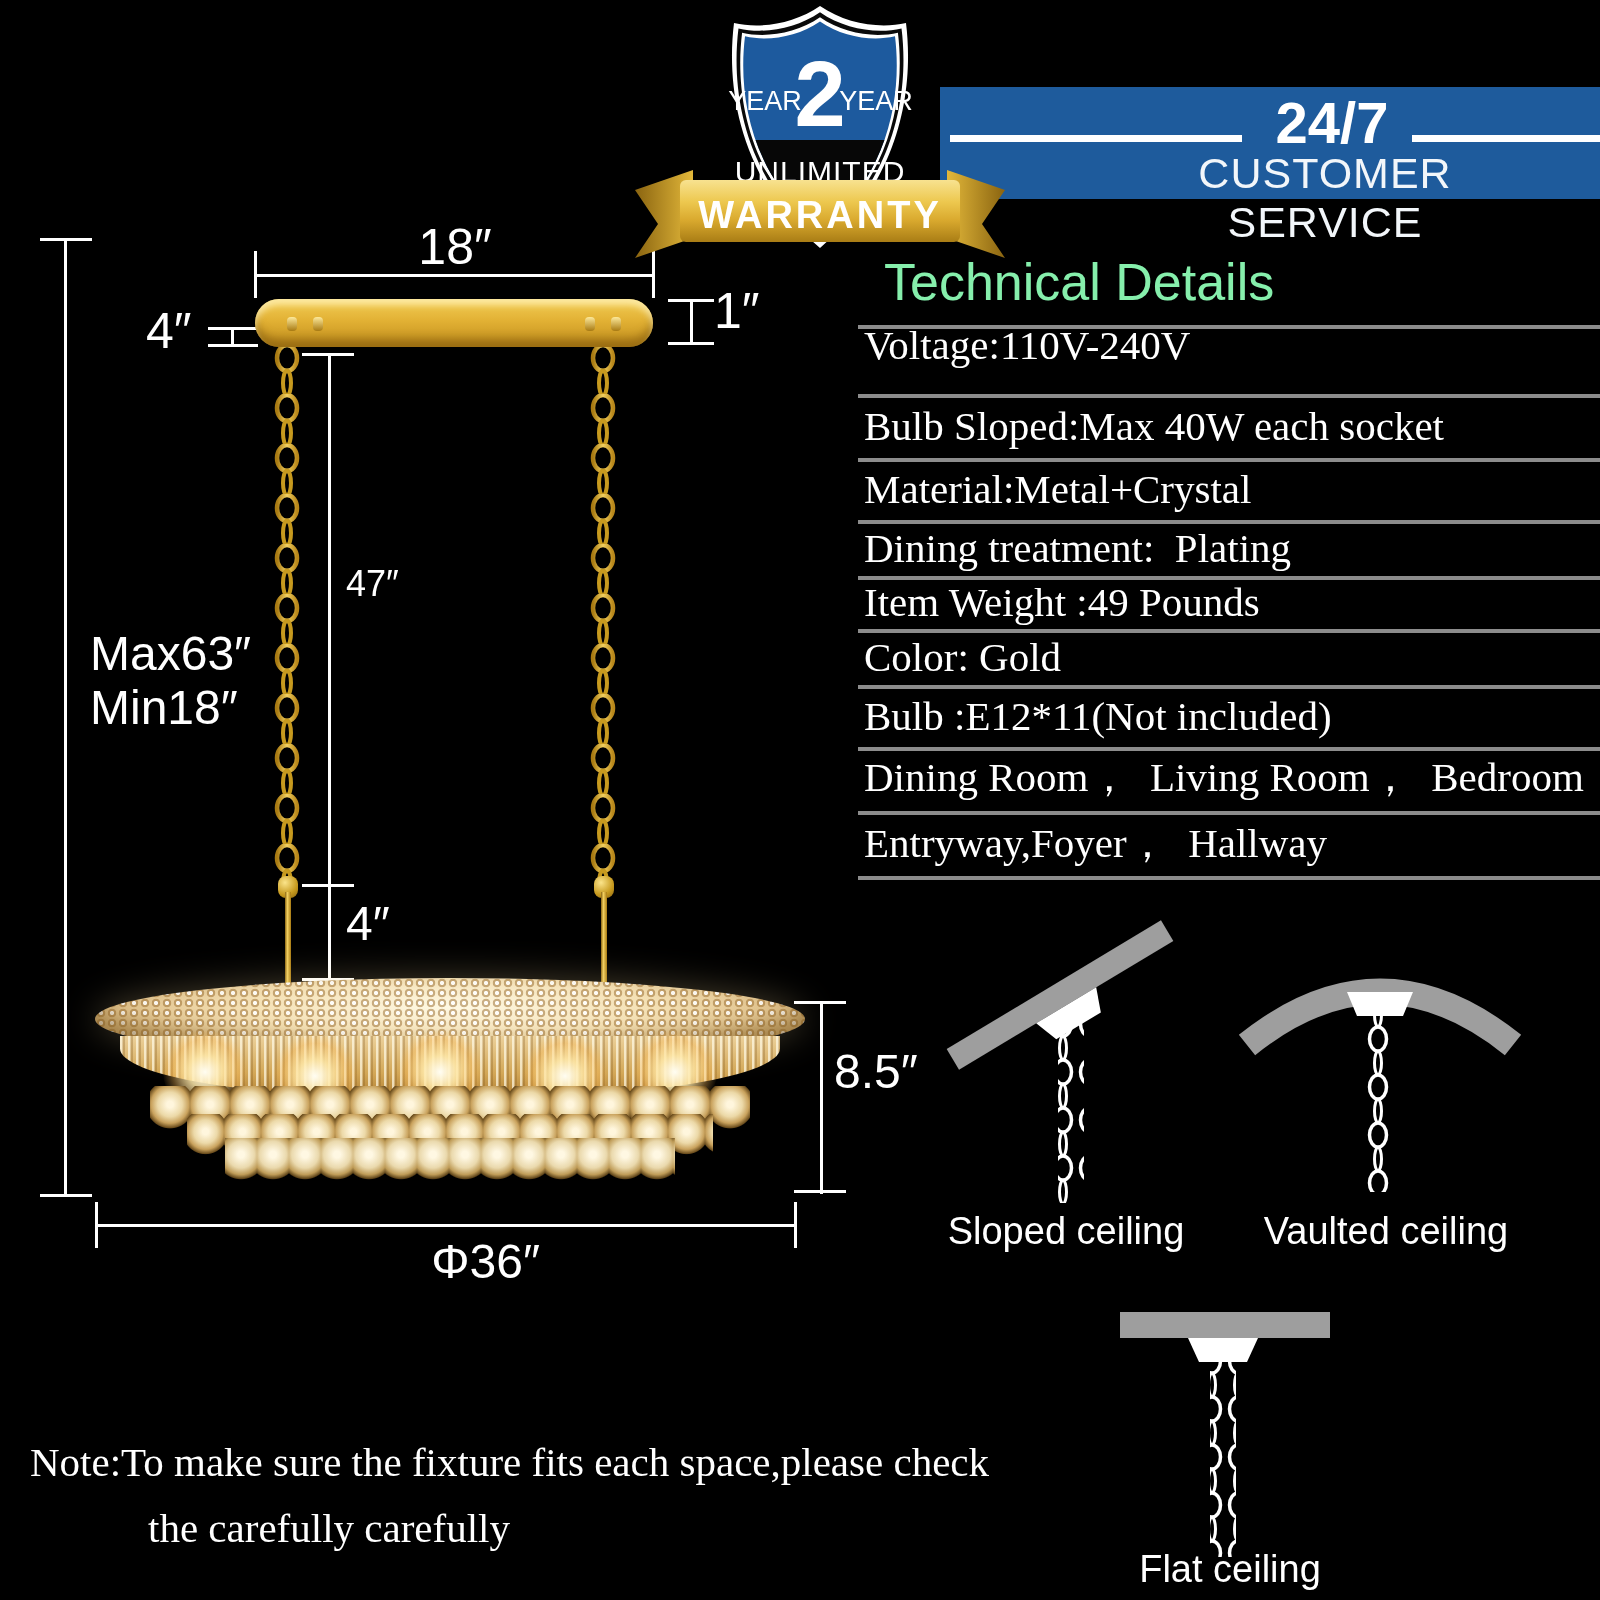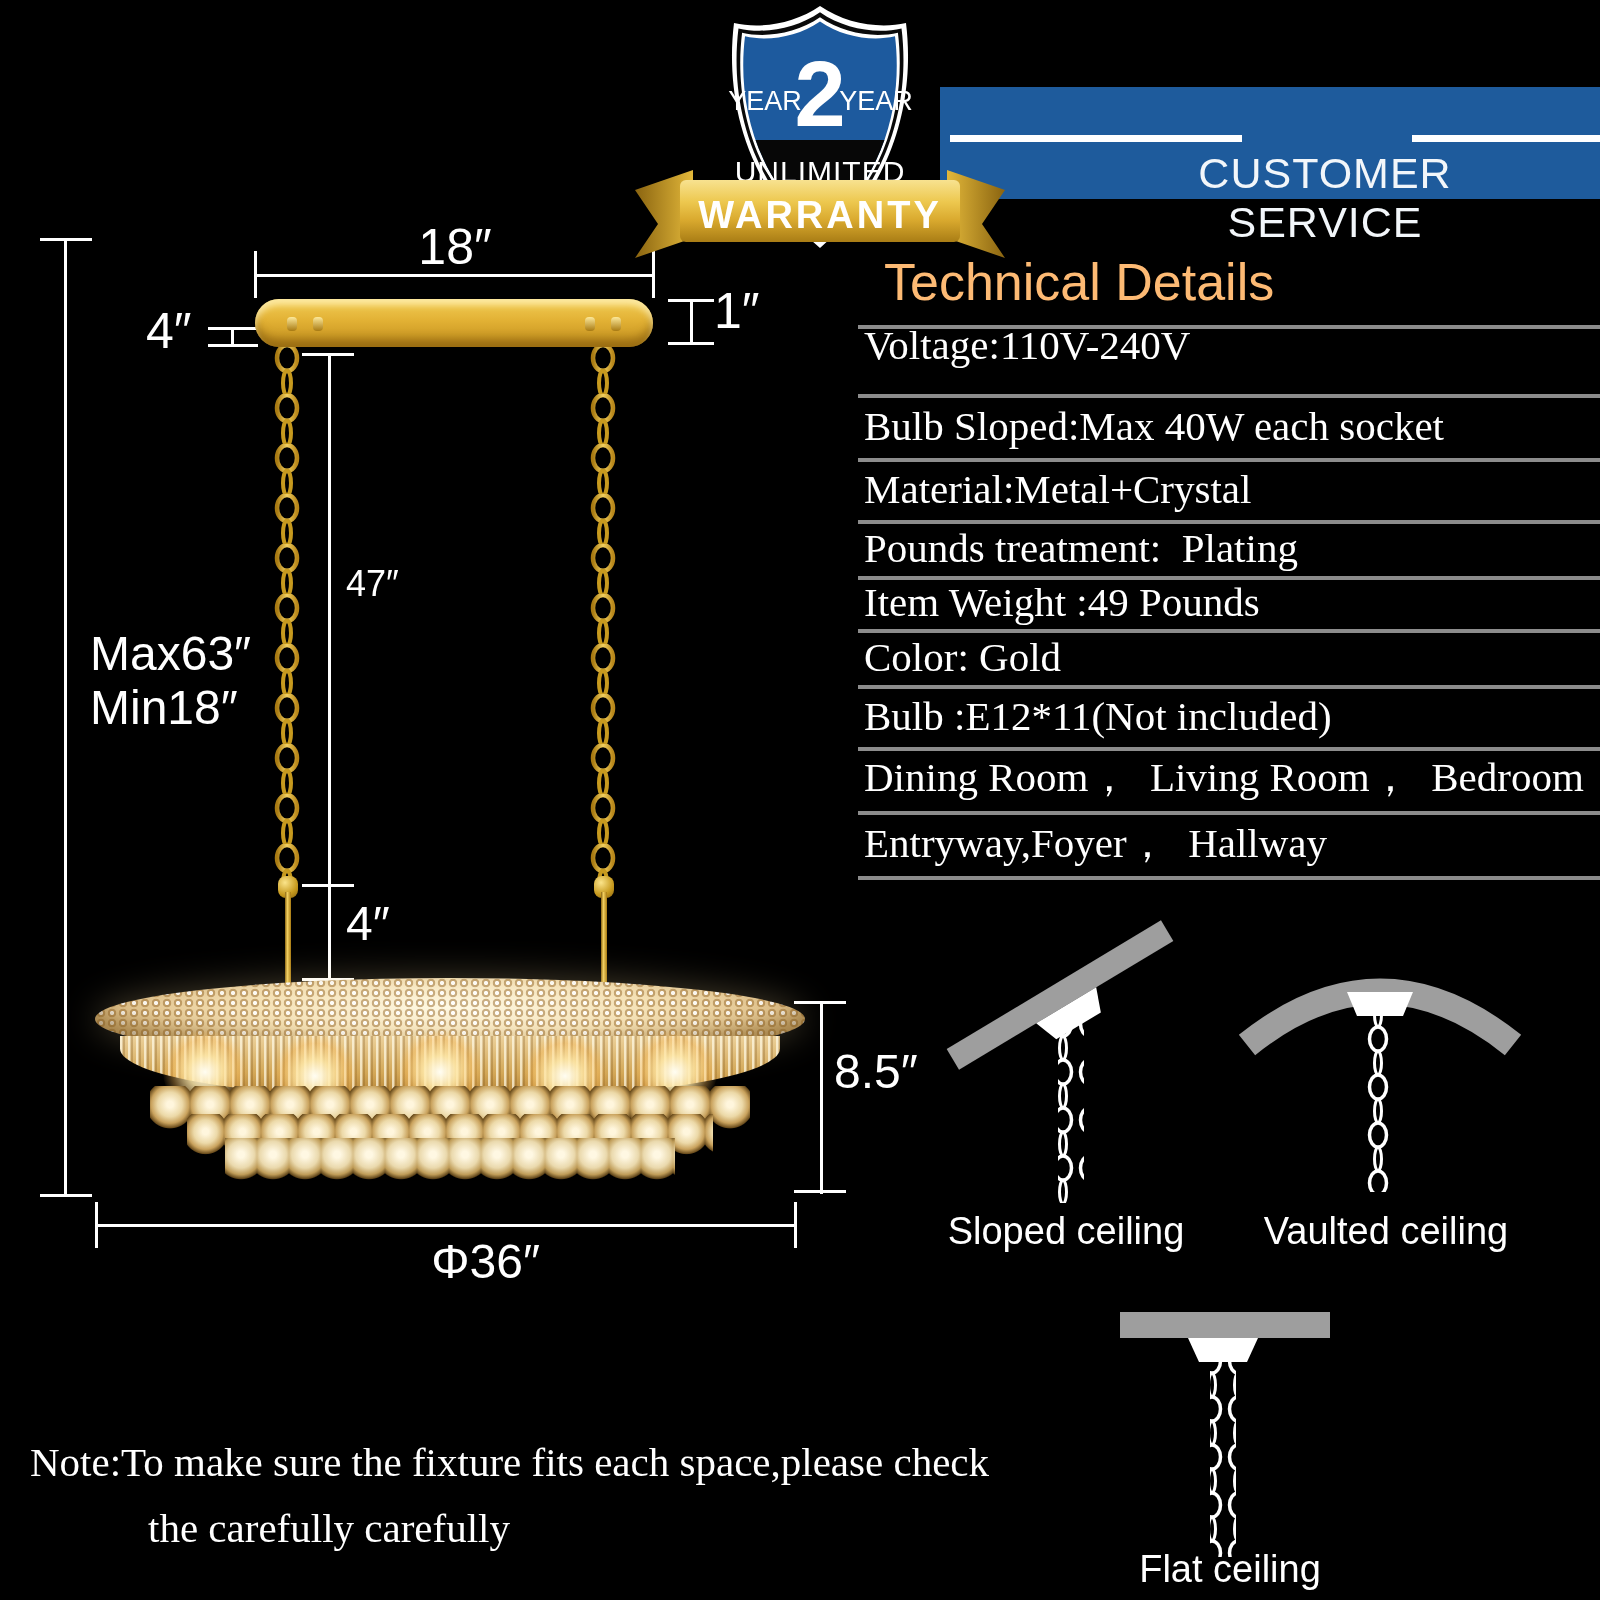--- a/index.html
+++ b/index.html
@@ -4,21 +4,21 @@
 <style>
   html,body{margin:0;padding:0;background:#000;}
   #canvas{position:relative;width:1600px;height:1600px;background:#000;overflow:hidden;
           font-family:"Liberation Sans",sans-serif;color:#fff;}
   .abs{position:absolute;}
   .vline{position:absolute;background:#fff;}
   .hline{position:absolute;background:#fff;}
   .dimlabel{position:absolute;color:#fff;font-family:"Liberation Sans",sans-serif;font-weight:400;line-height:1;}
   .sep{position:absolute;left:858px;width:742px;height:4px;background:#8c8c8c;}
   .trow{position:absolute;left:864px;color:#fff;font:41px "Liberation Serif",serif;white-space:pre-wrap;line-height:1.1;}
-  .tech-title{position:absolute;left:884px;top:252px;font:52px "Liberation Sans",sans-serif;color:#fdba74;}
+  .tech-title{position:absolute;left:884px;top:252px;font:52px "Liberation Sans",sans-serif;color:#86efac;}
   .banner{position:absolute;left:940px;top:87px;width:660px;height:112px;background:#1e5b9c;z-index:1;}
   .banner .bline{position:absolute;top:48px;height:7px;background:#fff;}
   .banner .hours{position:absolute;left:302px;top:2px;width:180px;text-align:center;
                  font-size:58px;font-weight:bold;color:#fff;}
   .banner .service{position:absolute;left:155px;top:62px;width:460px;text-align:center;
                    font-size:43px;color:#f2f6fa;letter-spacing:1px;}
   .plate{position:absolute;left:255px;top:299px;width:398px;height:48px;border-radius:24px;
          background:linear-gradient(180deg,#f3cd55 0%,#e2b134 45%,#c08d1c 100%);
          box-shadow:inset 0 6px 6px rgba(255,240,180,.8), inset 0 -8px 8px rgba(120,80,10,.55);z-index:2;}
   .plate .screw{position:absolute;top:18px;width:10px;height:14px;border-radius:4px;
@@ -84,20 +84,21 @@
       <linearGradient id="taillg2" x1="1" y1="0" x2="0" y2="0">
         <stop offset="0" stop-color="#8a6410"></stop>
           <stop offset="1" stop-color="#e3b83a"></stop>
       </linearGradient>
     </defs>
   </svg>
 
   <div class="banner">
     <div class="bline" style="left:10px;width:292px;"></div>
     <div class="bline" style="left:472px;width:188px;"></div>
+    <div class="hours">24/7</div>
     <div class="service">CUSTOMER SERVICE</div>
   </div>
 
   <svg class="abs" style="left:608px;top:0;z-index:3;" width="410" height="262" viewBox="0 0 410 262">
     <g>
       <path d="M212,6 C238,24 272,29 298,23 C306,88 293,180 212,248 C131,180 118,88 126,23 C152,29 186,24 212,6 Z" fill="#ffffff"></path>
       <path d="M212,6 C238,24 272,29 298,23 C306,88 293,180 212,248 C131,180 118,88 126,23 C152,29 186,24 212,6 Z" fill="#0a0a0a" transform="translate(212,127) scale(0.948) translate(-212,-127)"></path>
       <path d="M212,6 C238,24 272,29 298,23 C306,88 293,180 212,248 C131,180 118,88 126,23 C152,29 186,24 212,6 Z" fill="#ffffff" transform="translate(212,127) scale(0.906) translate(-212,-127)"></path>
       <path d="M212,6 C238,24 272,29 298,23 C306,88 293,180 212,248 C131,180 118,88 126,23 C152,29 186,24 212,6 Z" fill="#1d5a9e" transform="translate(212,127) scale(0.872) translate(-212,-127)"></path>
       <clipPath id="shieldclip">
@@ -119,21 +120,21 @@
 
   <div>
     <div class="tech-title">Technical Details</div>
     <div class="sep" style="top:325px"></div>
     <div class="trow" style="top:323px">Voltage:110V-240V</div>
     <div class="sep" style="top:394px"></div>
     <div class="trow" style="top:404px">Bulb Sloped:Max 40W each socket</div>
     <div class="sep" style="top:458px"></div>
     <div class="trow" style="top:467px">Material:Metal+Crystal</div>
     <div class="sep" style="top:520px"></div>
-    <div class="trow" style="top:526px">Pounds treatment:  Plating</div>
+    <div class="trow" style="top:526px">Dining treatment:  Plating</div>
     <div class="sep" style="top:576px"></div>
     <div class="trow" style="top:580px">Item Weight :49 Pounds</div>
     <div class="sep" style="top:629px"></div>
     <div class="trow" style="top:635px">Color: Gold</div>
     <div class="sep" style="top:685px"></div>
     <div class="trow" style="top:694px">Bulb :E12*11(Not included)</div>
     <div class="sep" style="top:747px"></div>
     <div class="trow" style="top:755px">Dining Room，  Living Room，  Bedroom</div>
     <div class="sep" style="top:811px"></div>
     <div class="trow" style="top:821px">Entryway,Foyer，  Hallway</div>

